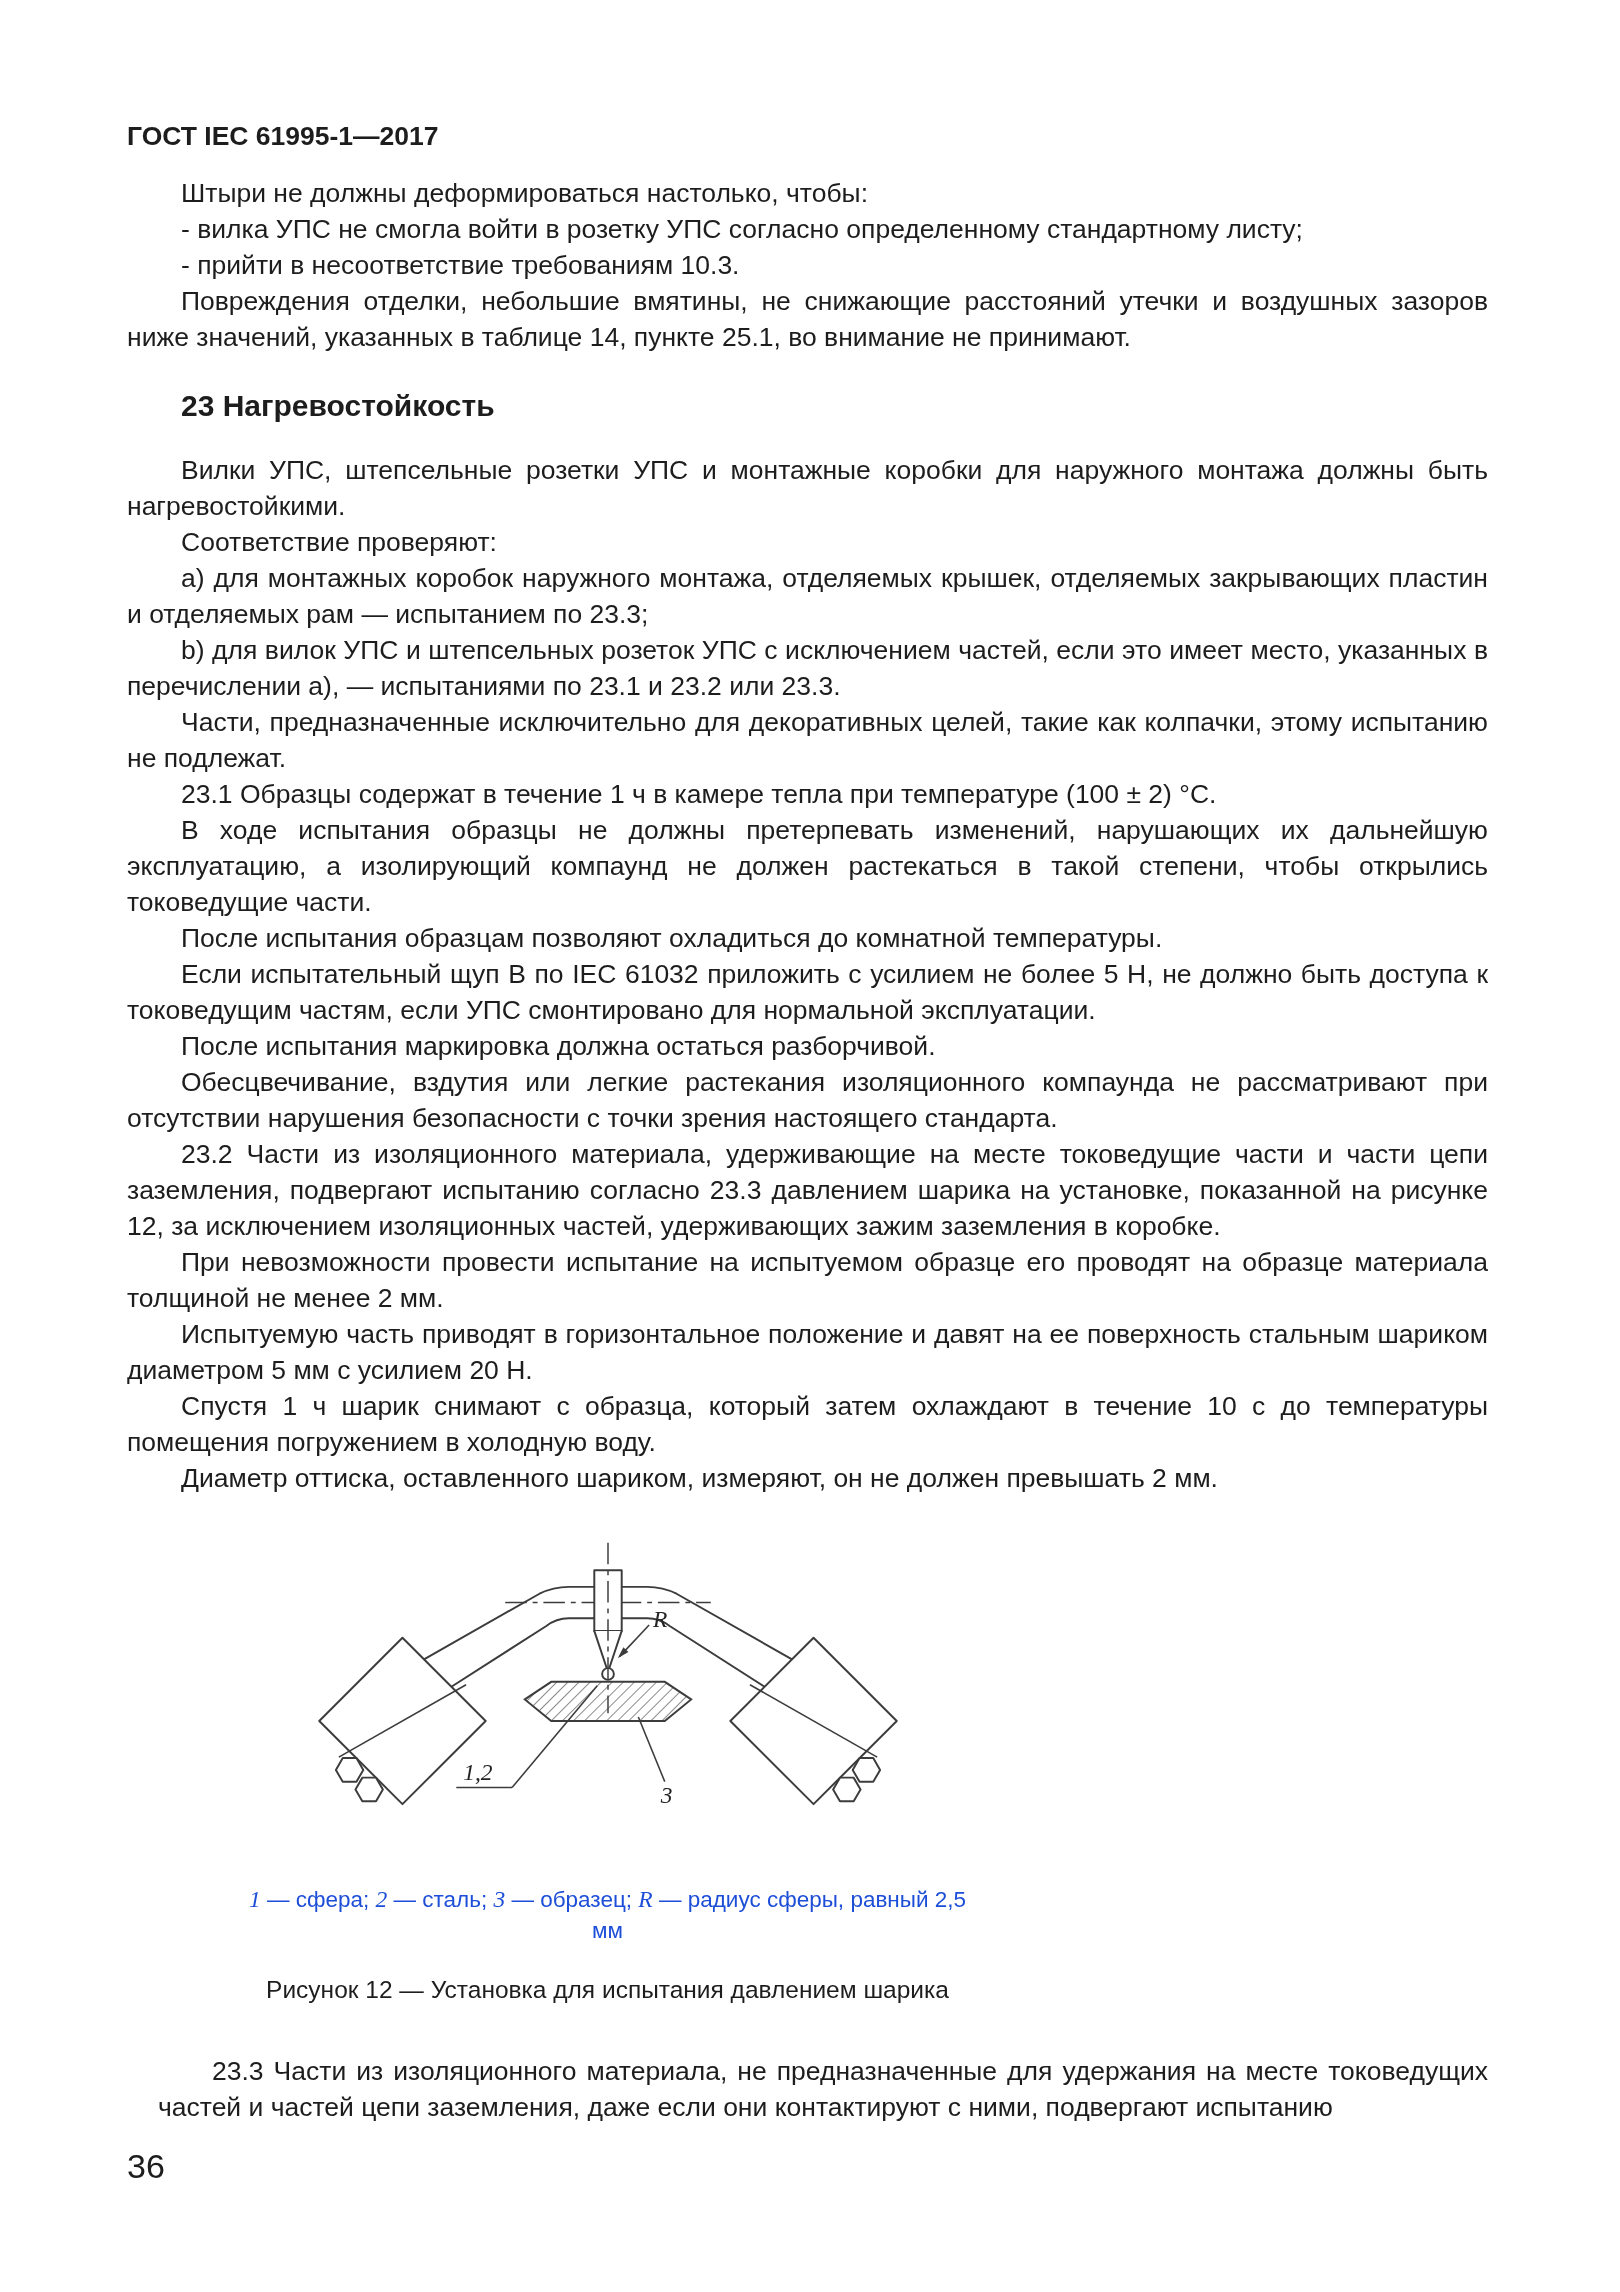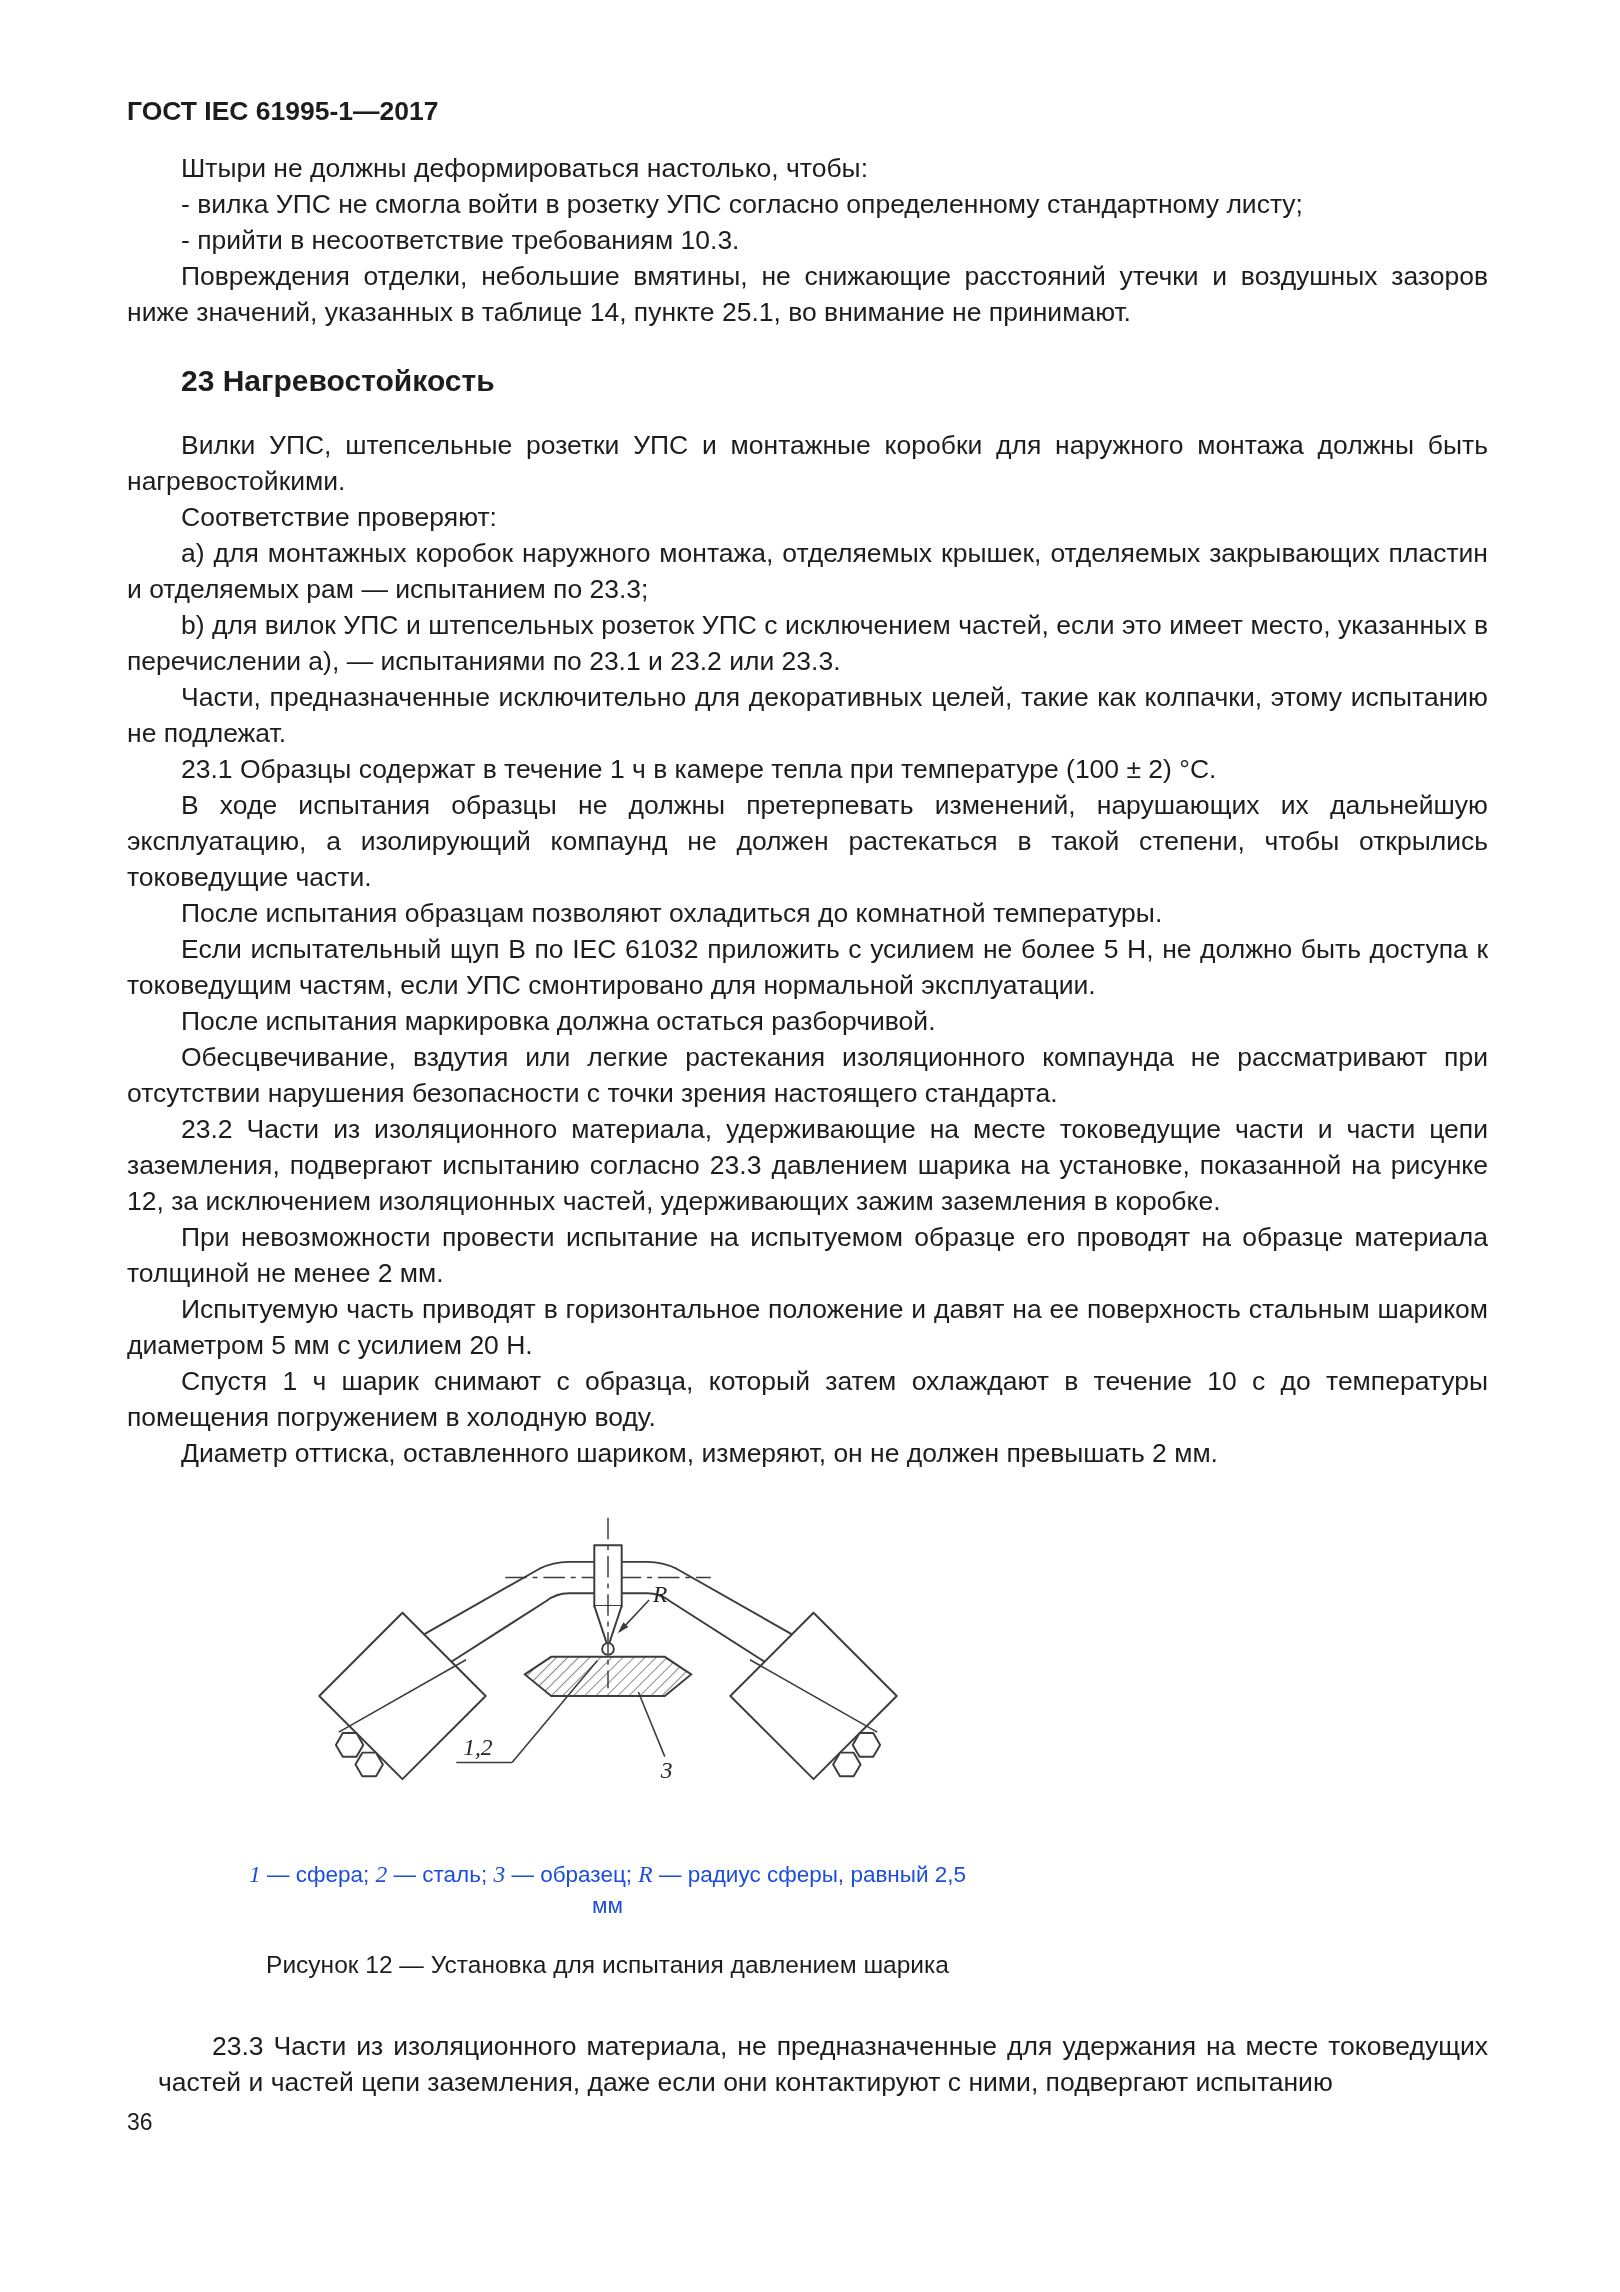--- a/index.html
+++ b/index.html
@@ -1,21 +1,21 @@
 <!DOCTYPE html>
 <html><head>
 <meta charset="utf-8">
 <style>
   html,body { margin:0; padding:0; background:#ffffff; }
   .page {
     position:relative;
     width:1620px; height:2275px;
     background:#ffffff;
     box-sizing:border-box;
-    padding:93px 132px 0 127px;
+    padding:118px 132px 0 127px;
     font-family:"Liberation Sans", sans-serif;
     color:#1d1d1d;
     overflow:hidden;
   }
   .doc-header {
     font-size:26.5px; font-weight:bold; line-height:37px;
     margin:0 0 19.6px 0;
   }
   .p {
     font-size:26.5px; line-height:36px;
@@ -33,21 +33,21 @@
   .figure-svg { display:block; margin:0 auto; width:608px; height:323px; }
   .figure-legend {
     font-size:22.5px; line-height:31px; text-align:center; margin-top:25.5px;
     color:#1d4ed8;
   }
   .figure-legend .it { font-style:italic; font-family:"Liberation Serif", serif; font-size:23.5px; }
   .figure-caption {
     font-size:24.5px; line-height:33px; text-align:center; margin-top:27.4px;
   }
   .after-figure { margin-top:47px;margin-left:31px; }
-  .page-number { font-size:23px; line-height:35px; margin-top:5px; text-indent:0; text-align:left; }
+  .page-number { font-size:34px; line-height:35px; margin-top:24px; text-indent:0; text-align:left; }
 
   
   .ln   { fill:none; stroke:#3c3c3c; stroke-width:2; stroke-linejoin:round; stroke-linecap:round; }
   .fw   { fill:#ffffff; stroke:#3c3c3c; stroke-width:2; stroke-linejoin:round; }
   .cl   { fill:none; stroke:#3c3c3c; stroke-width:1.5; stroke-dasharray:22 6 5 6; }
   .thin { fill:none; stroke:#3c3c3c; stroke-width:1.6; }
   .svg-label { font:italic 24px "Liberation Serif", serif; fill:#242424; }
 </style>
 </head>
 <body>

